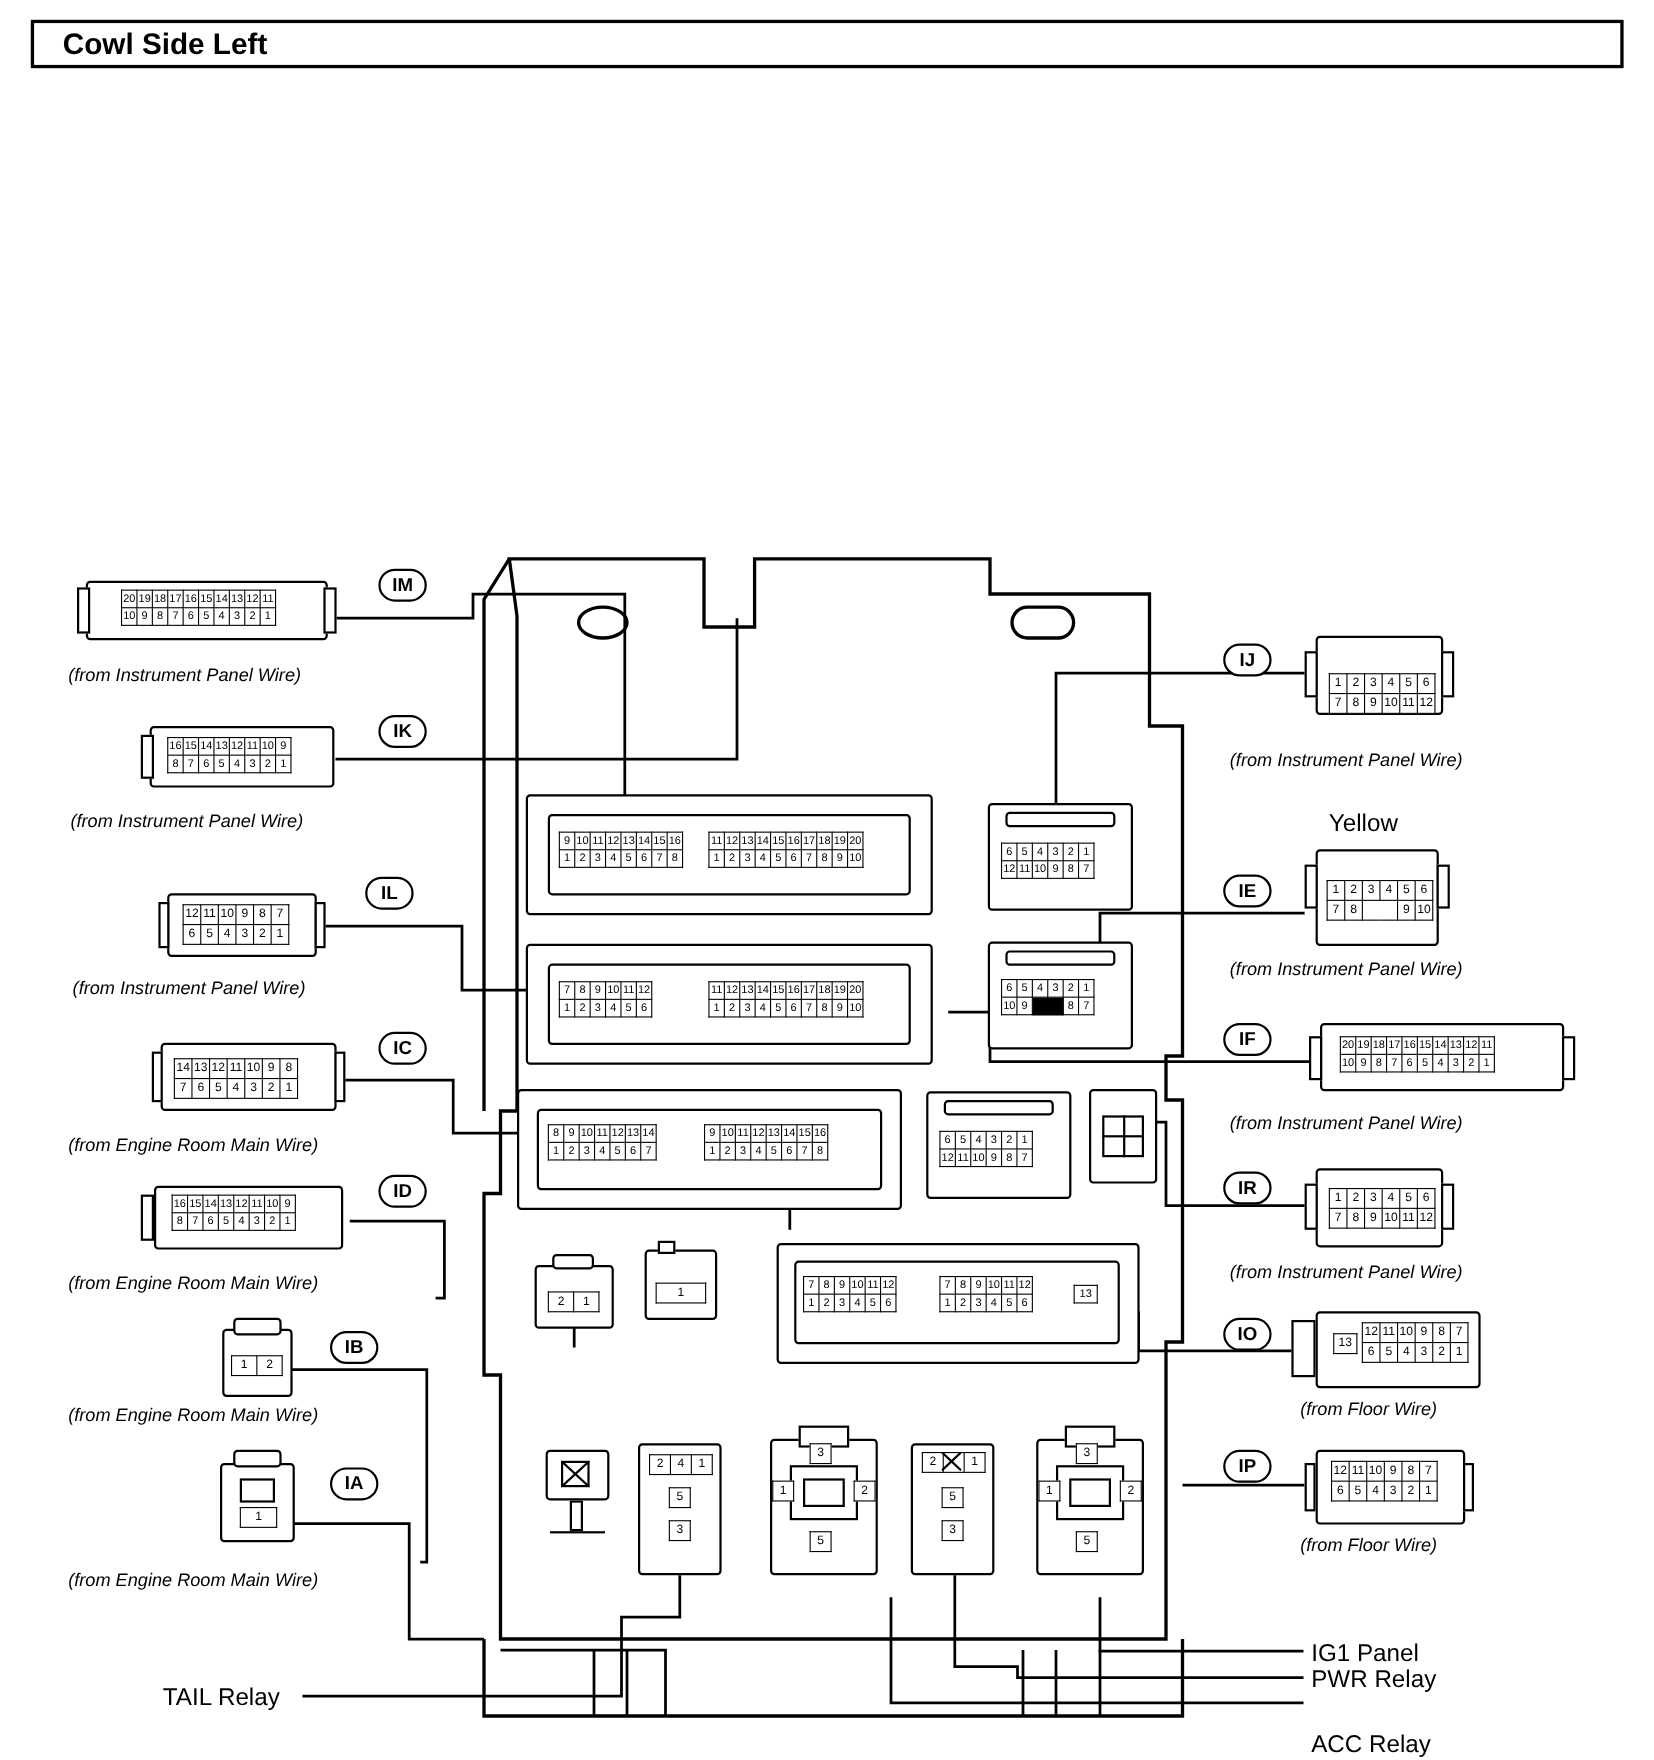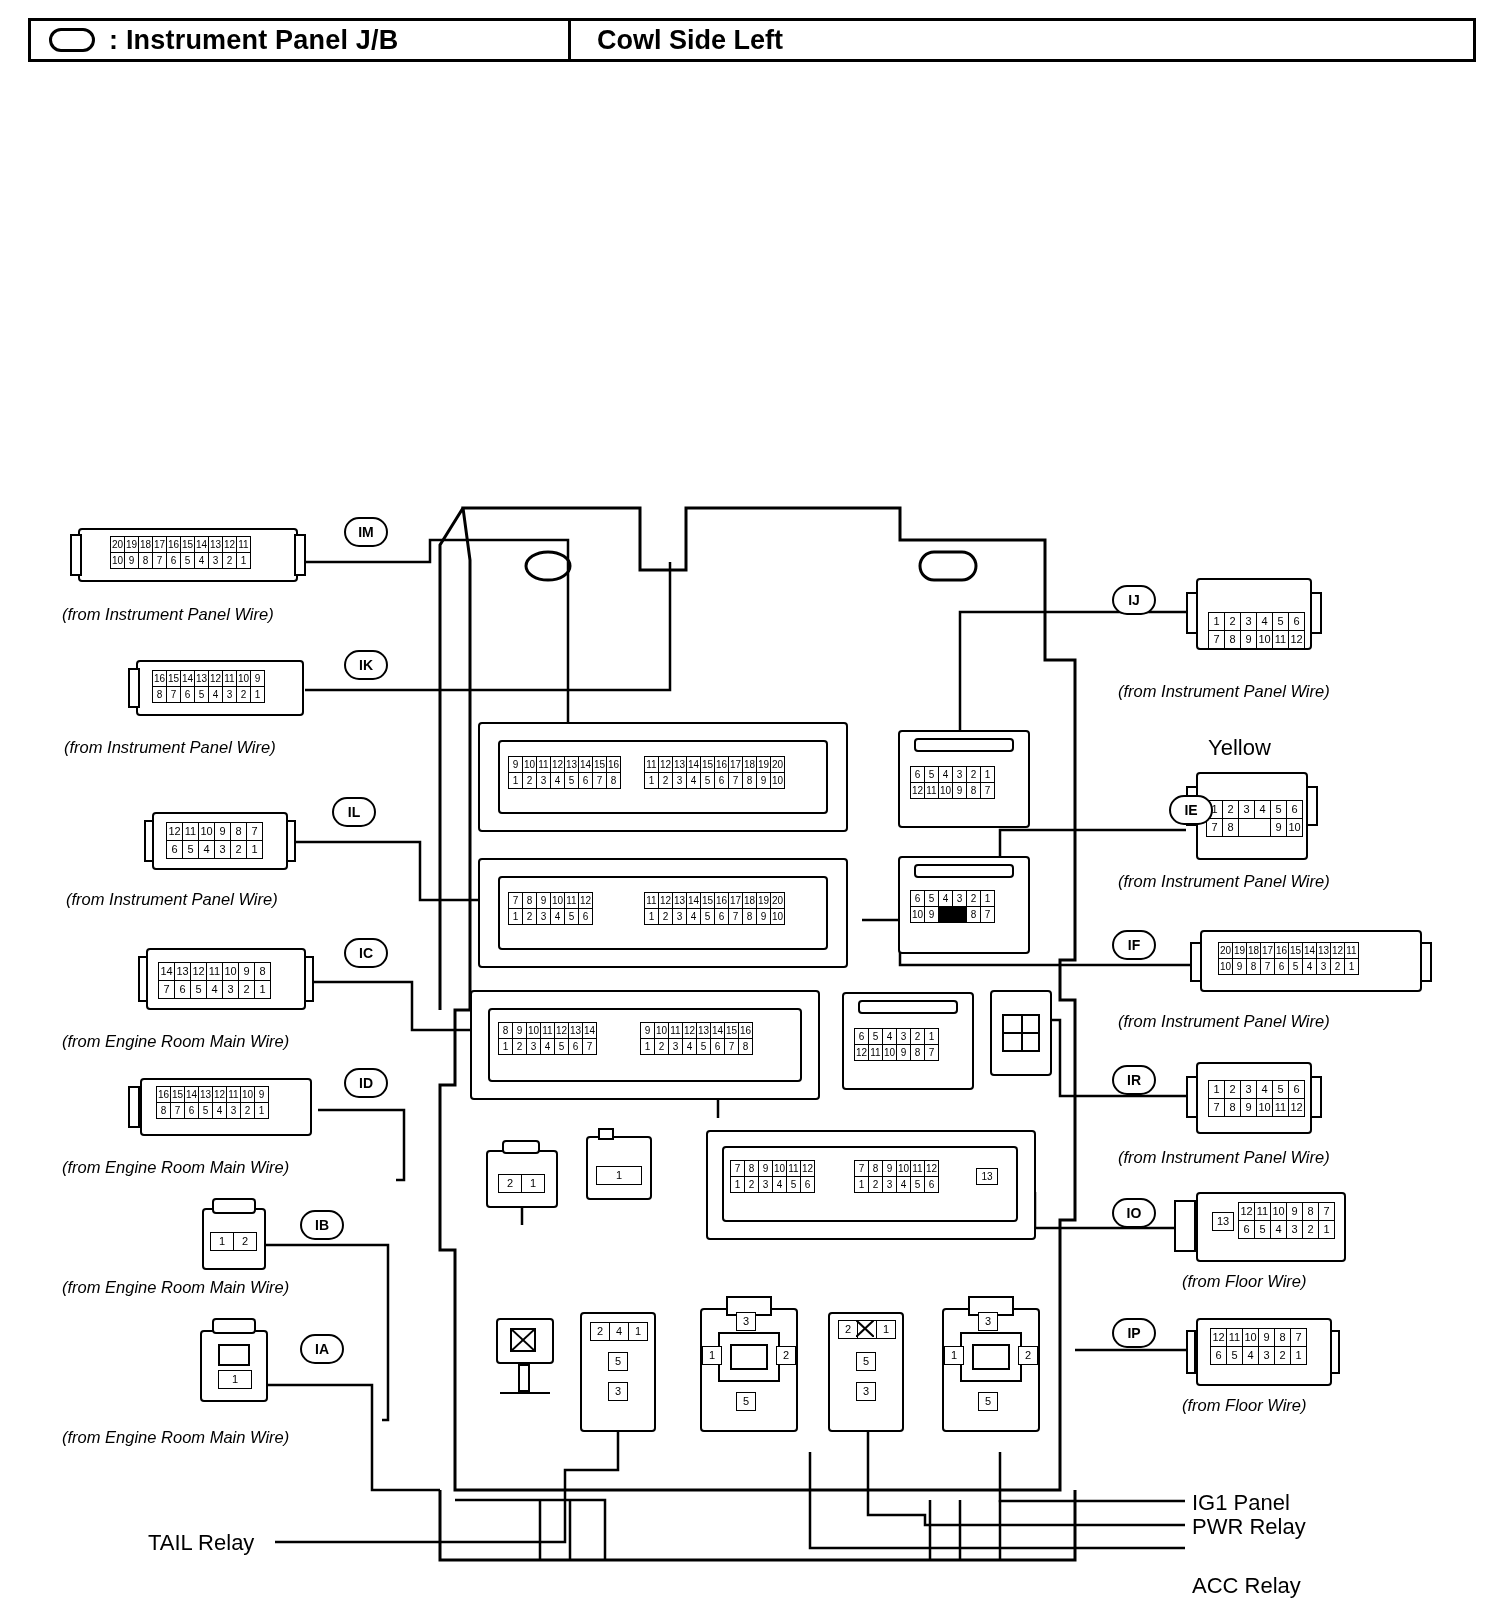--- a/index.html
+++ b/index.html
@@ -13,21 +13,21 @@
   .ovalmark{width:46px;height:24px;border:3px solid #000;border-radius:14px;box-sizing:border-box;}
   .hdr-title{font-size:27px;font-weight:bold;margin-left:14px;letter-spacing:.2px;}
   .hdr-title2{font-size:27px;font-weight:bold;}
 
   
   .cap{position:absolute;font-size:16.5px;font-style:italic;white-space:nowrap;}
   .lbl{position:absolute;font-size:22px;white-space:nowrap;}
 
   
   .code{position:absolute;width:44px;height:30px;border:2.5px solid #000;border-radius:15px/15px;box-sizing:border-box;
-        display:flex;align-items:center;justify-content:center;font-size:14px;font-weight:bold;background:#fff;}
+        display:flex;align-items:center;justify-content:center;font-size:17px;font-weight:bold;background:#fff;}
   .shell{position:absolute;border:2.5px solid #000;background:#fff;box-sizing:border-box;}
   .shell-r{border-radius:4px;}
 
   
   table.pins{border-collapse:collapse;background:#fff;}
   table.pins td{border:1.6px solid #000;font-size:11px;text-align:center;vertical-align:middle;padding:0;
     height:17px;min-width:15px;line-height:17px;font-family:"Liberation Sans",sans-serif;}
   table.pins.sm td{font-size:10px;height:15px;min-width:13px;line-height:15px;}
 
   
@@ -37,24 +37,20 @@
 
   
   svg.jb{position:absolute;left:0;top:0;width:1504px;height:1600px;pointer-events:none;}
 </style>
 </head>
 <body>
 
 <div class="wrap">
 
   <div class="hdr">
-    <div class="cell1">
-      <div class="ovalmark"></div>
-      <div class="hdr-title">: Instrument Panel J/B</div>
-    </div>
     <div class="cell2">
       <div class="hdr-title2">Cowl Side Left</div>
     </div>
   </div>
 
   <svg class="jb" viewBox="0 0 1504 1600">
 
     <path d="M463 508 L640 508 L640 570 L686 570 L686 508 L900 508 L900 540 L1045 540
              L1045 660 L1075 660 L1075 960 L1060 960 L1060 1000 L1075 1000 L1075 1220
              L1060 1220 L1060 1490 L455 1490 L455 1250 L440 1250 L440 1085 L455 1085
@@ -345,21 +341,21 @@
               <td>7</td>
               <td>8</td>
               <td colspan="2" style="border:1.6px solid #000;"></td>
               <td>9</td>
               <td>10</td>
             </tr>
       </tbody>
         </table>
     </div>
   </div>
-  <div class="code" style="left:1169px;top:795px;">IE</div>
+  <div class="code" style="left:1112px;top:795px;">IE</div>
   <div class="cap" style="left:1118px;top:872px;">(from Instrument Panel Wire)</div>
 
   <div>
     <div class="shell shell-r" style="left:1200px;top:930px;width:222px;height:62px;"></div>
     <div class="shell" style="left:1190px;top:942px;width:12px;height:40px;"></div>
     <div class="shell" style="left:1420px;top:942px;width:12px;height:40px;"></div>
     <div style="position:absolute;left:1218px;top:942px;">
       <table class="pins sm">
         <tbody>
             <tr>

